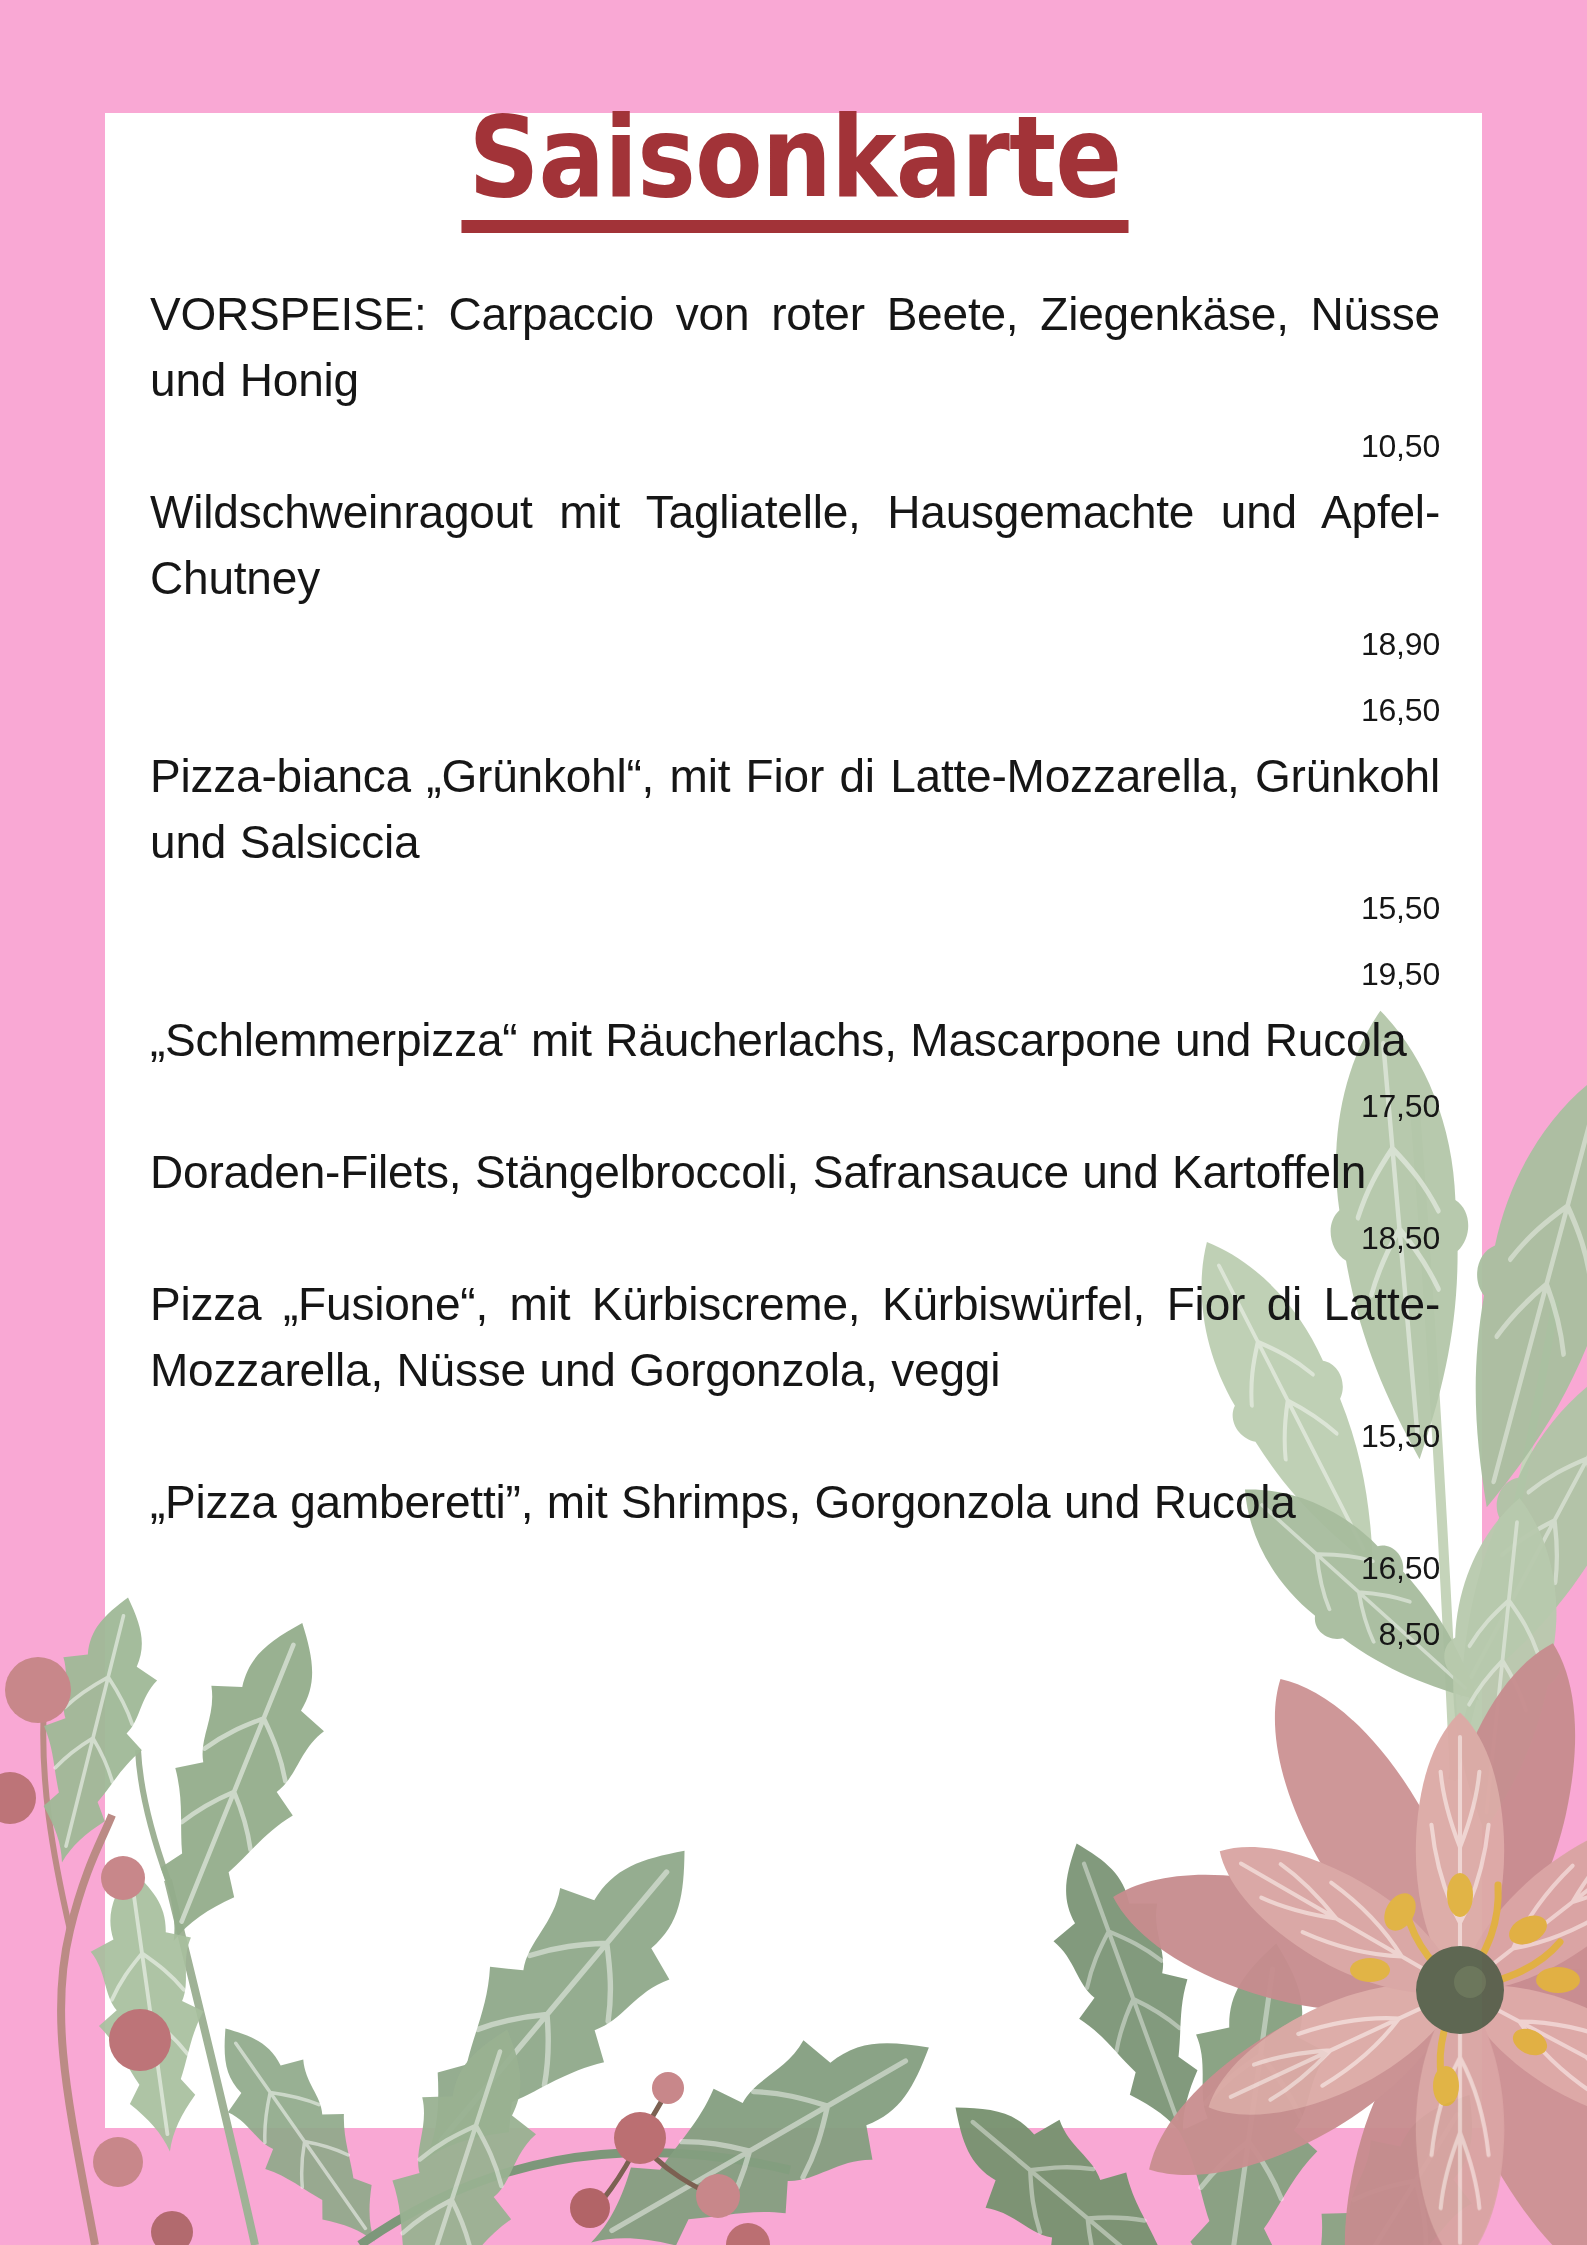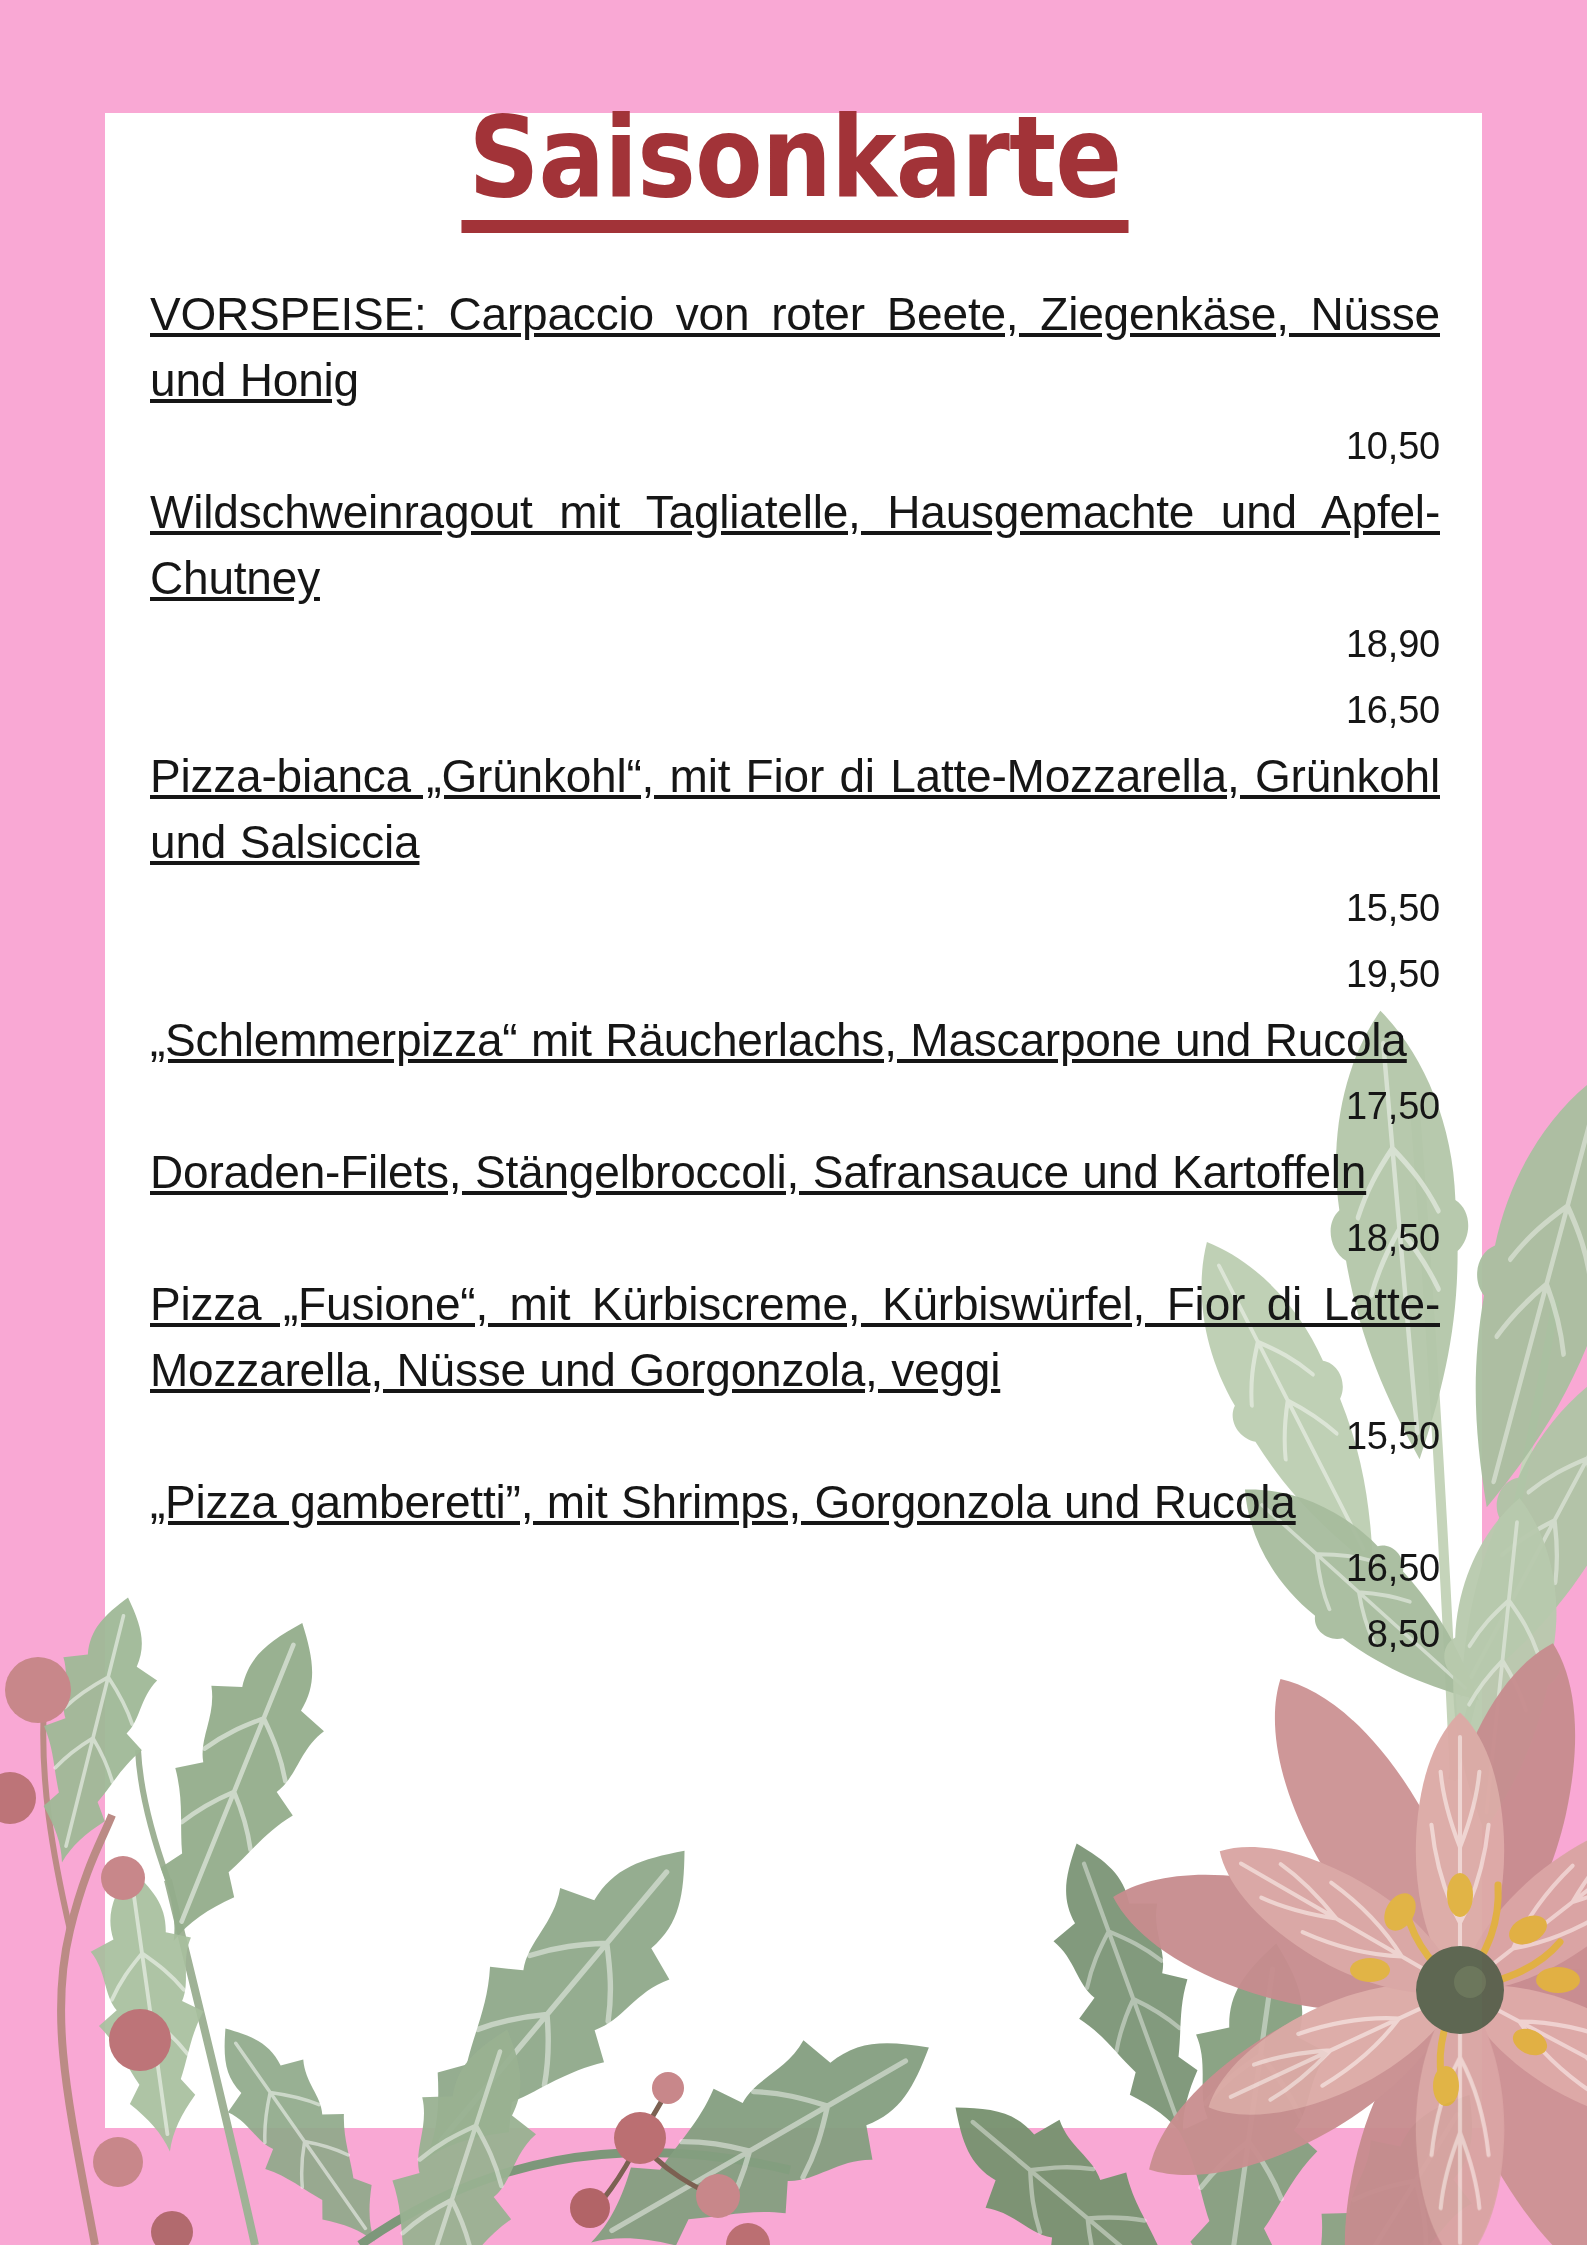--- a/index.html
+++ b/index.html
@@ -18,24 +18,24 @@
   .menu-title{
     display:inline-block;
     font-family:"DejaVu Sans",sans-serif;font-weight:700;
     font-size:112px;line-height:1.05;letter-spacing:-1px;
     color:#a23338;border-bottom:13px solid #a23338;padding:0 8px 3px 8px;
     transform:scaleX(.88);transform-origin:center;
   }
   .menu-item{margin:0;}
   .item-text{
     font-size:46px;line-height:66px;color:#161616;
-    text-align:justify;letter-spacing:-0.2px;word-spacing:1px;margin:0;text-decoration:underline;
+    text-align:justify;letter-spacing:-0.2px;word-spacing:1px;margin:0;
   }
   .item-price{
-    font-size:38px;line-height:66px;color:#161616;
+    font-size:32px;line-height:66px;color:#161616;
     text-align:right;letter-spacing:-0.2px;margin:0;
   }
 </style>
 </head>
 <body>
 
 <div class="page">
 
   <div class="panel"></div>
 

